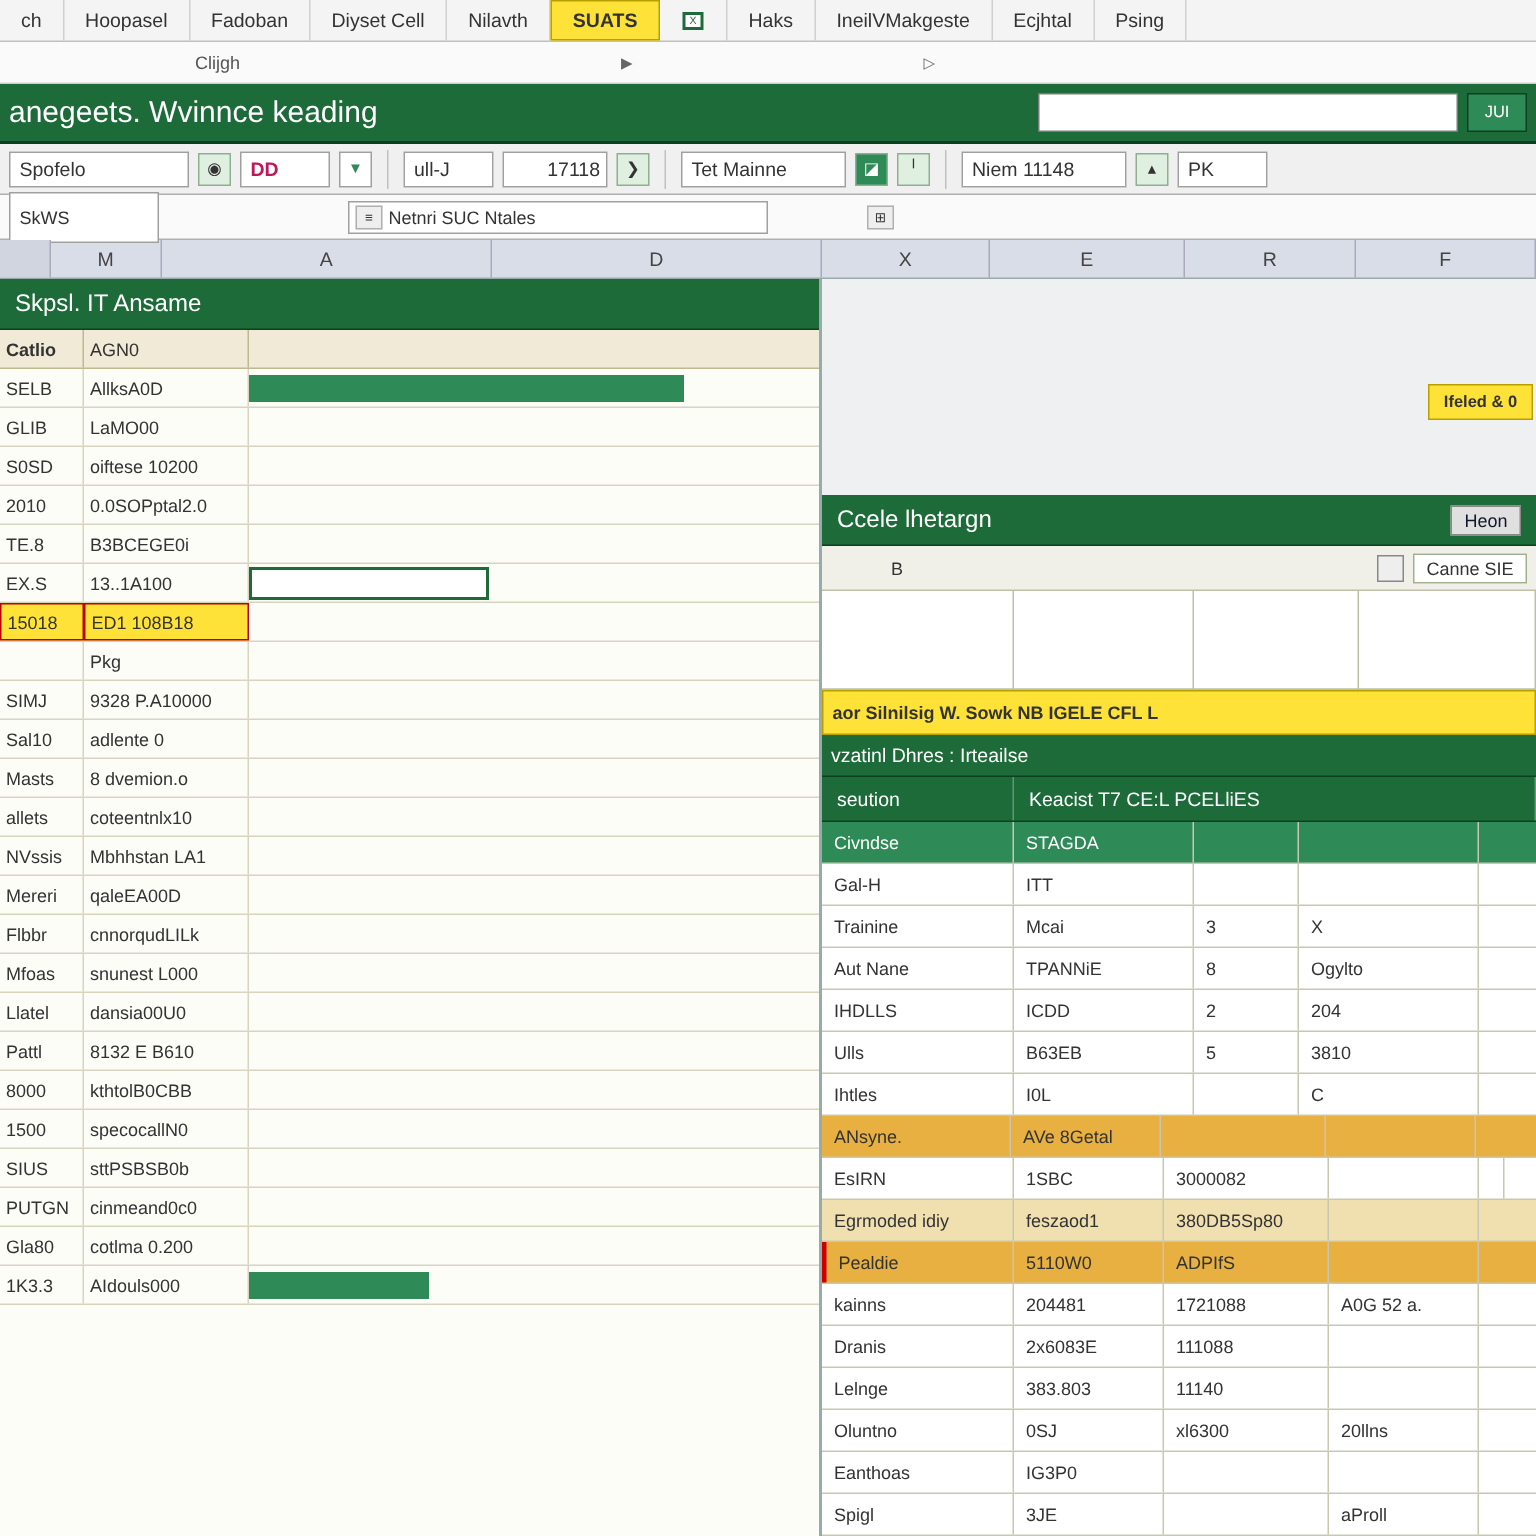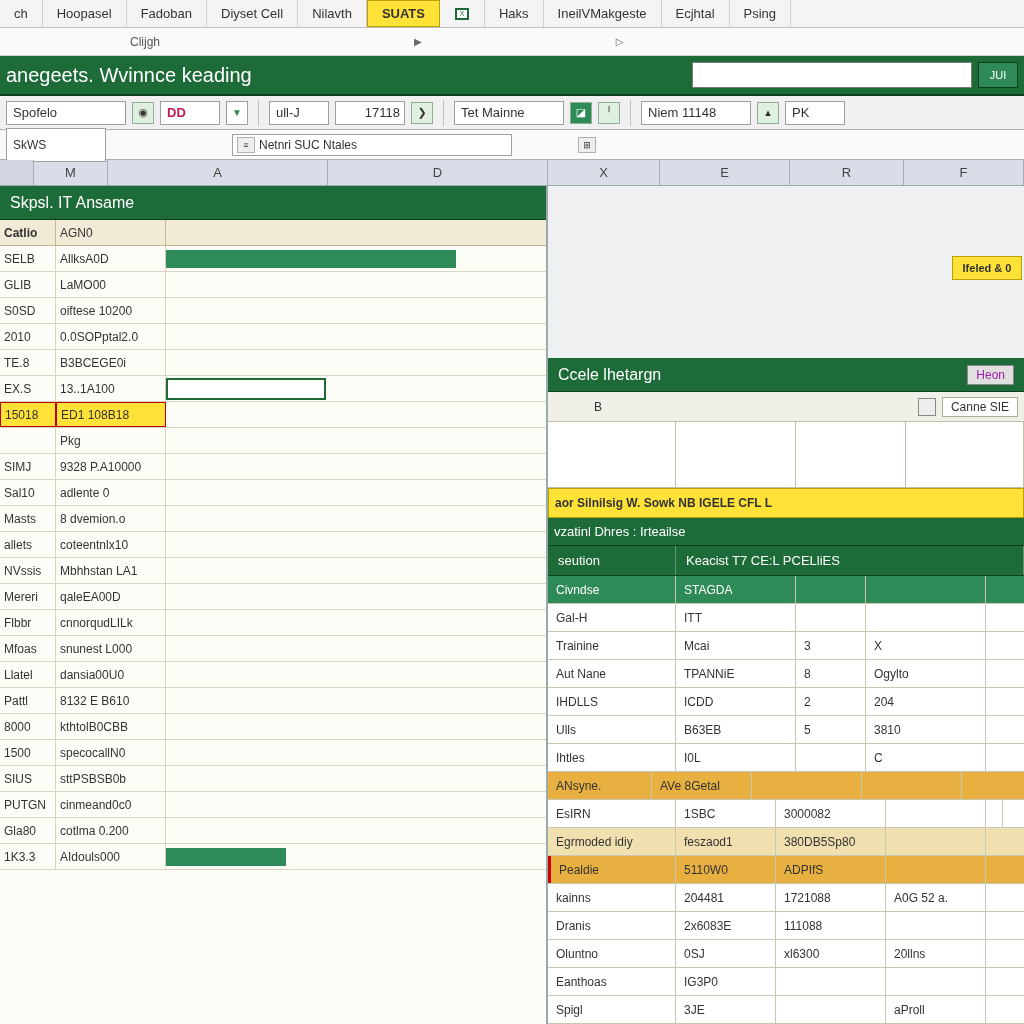--- a/index.html
+++ b/index.html
@@ -55,21 +55,21 @@
   .row .c1 { width: 56px; border-right: 1px solid #d8d4c0; padding: 0 4px; display: flex; align-items: center; }
   .row .c2 { width: 110px; border-right: 1px solid #d8d4c0; padding: 0 4px; display: flex; align-items: center; white-space: nowrap; overflow: hidden; }
   .row .fill { flex: 1; }
   .row.hl .c1, .row.hl .c2 { background: #ffe238; border: 1px solid #b00; }
   .row .greenfill { background: #2e8b57; height: 18px; margin: 4px 0; }
   .editcell { border: 2px solid #1e6b3a; background: #fff; height: 22px; width: 160px; margin: 2px 0; }
   
   
   .rightpanel { flex: 1; display: flex; flex-direction: column; overflow: hidden; position: relative; justify-content: flex-end; }
   .rp-hdr { height: 34px; background: #1e6b3a; color: #fff; display: flex; align-items: center; justify-content: space-between; padding: 0 10px; font-size: 16px; border-bottom: 1px solid #0d4020; }
-  .rp-hdr .hbtn { background: #e0e0e0; color: #a21caf; font-size: 12px; padding: 2px 8px; border: 1px solid #888; }
+  .rp-hdr .hbtn { background: #e0e0e0; color: #0f172a; font-size: 12px; padding: 2px 8px; border: 1px solid #888; }
   .rp-toolbar { height: 30px; background: #f0f0e8; border-bottom: 1px solid #c0c0a8; display: flex; align-items: center; padding: 0 6px; gap: 6px; font-size: 12px; justify-content: flex-end; }
   .rp-toolbar .tbtn { border: 1px solid #a0b090; background: #fff; padding: 2px 8px; font-size: 12px; }
   .rp-blank { background: #fff; height: 66px; border-bottom: 1px solid #c0c0a8; display: flex; }
   .rp-blank .cell { border-right: 1px solid #c0c0a8; border-bottom: 1px solid #c0c0a8; }
   .rp-yellow { height: 30px; background: #ffe238; border: 1px solid #b8a000; display: flex; align-items: center; padding: 0 6px; font-size: 12px; font-weight: bold; }
   .rp-greenband { height: 28px; background: #1e6b3a; color: #fff; border-bottom: 1px solid #0d4020; display: flex; align-items: center; padding: 0 6px; font-size: 13px; }
   .rp-greenband2 { height: 30px; background: #1e6b3a; color: #fff; border-bottom: 1px solid #0d4020; display: flex; align-items: center; font-size: 13px; }
   .rp-greenband2 .seg { padding: 0 10px; border-right: 1px solid rgba(255,255,255,0.3); height: 100%; display: flex; align-items: center; }
   .rp-table { background: #fff; }
   .rp-table .trow { height: 28px; display: flex; border-bottom: 1px solid #c8c8b0; font-size: 12px; }
@@ -361,21 +361,21 @@
         </div>
         <div class="trow">
           <div class="tc" style="width: 128px;">Ihtles</div>
           <div class="tc" style="width: 120px;">I0L</div>
           <div class="tc" style="width: 70px;"></div>
           <div class="tc" style="width: 120px;">C</div>
         </div>
       </div>
     <div class="rp-table" id="rtable2">
         <div class="trow hl-gold">
-          <div class="tc" style="width: 104px;">ANsyne.</div>
+          <div class="tc" style="width: 126px;">ANsyne.</div>
           <div class="tc" style="width: 100px;">AVe 8Getal</div>
           <div class="tc" style="width: 110px;"></div>
           <div class="tc" style="width: 100px;"></div>
         </div>
         <div class="trow">
           <div class="tc" style="width: 128px;">EsIRN</div>
           <div class="tc" style="width: 100px;">1SBC</div>
           <div class="tc" style="width: 110px;">3000082</div>
           <div class="tc" style="width: 100px;"></div>
           <div class="tc"></div>
@@ -398,20 +398,26 @@
           <div class="tc" style="width: 110px;">1721088</div>
           <div class="tc" style="width: 100px;">A0G 52 a.</div>
         </div>
         <div class="trow">
           <div class="tc" style="width: 128px;">Dranis</div>
           <div class="tc" style="width: 100px;">2x6083E</div>
           <div class="tc" style="width: 110px;">111088</div>
           <div class="tc" style="width: 100px;"></div>
         </div>
         <div class="trow">
+          <div class="tc" style="width: 128px;">Lelnge</div>
+          <div class="tc" style="width: 100px;">383.803</div>
+          <div class="tc" style="width: 110px;">11140</div>
+          <div class="tc" style="width: 100px;"></div>
+        </div>
+        <div class="trow">
           <div class="tc" style="width: 128px;">Oluntno</div>
           <div class="tc" style="width: 100px;">0SJ</div>
           <div class="tc" style="width: 110px;">xl6300</div>
           <div class="tc" style="width: 100px;">20llns</div>
         </div>
         <div class="trow">
           <div class="tc" style="width: 128px;">Eanthoas</div>
           <div class="tc" style="width: 100px;">IG3P0</div>
           <div class="tc" style="width: 110px;"></div>
           <div class="tc" style="width: 100px;"></div>

